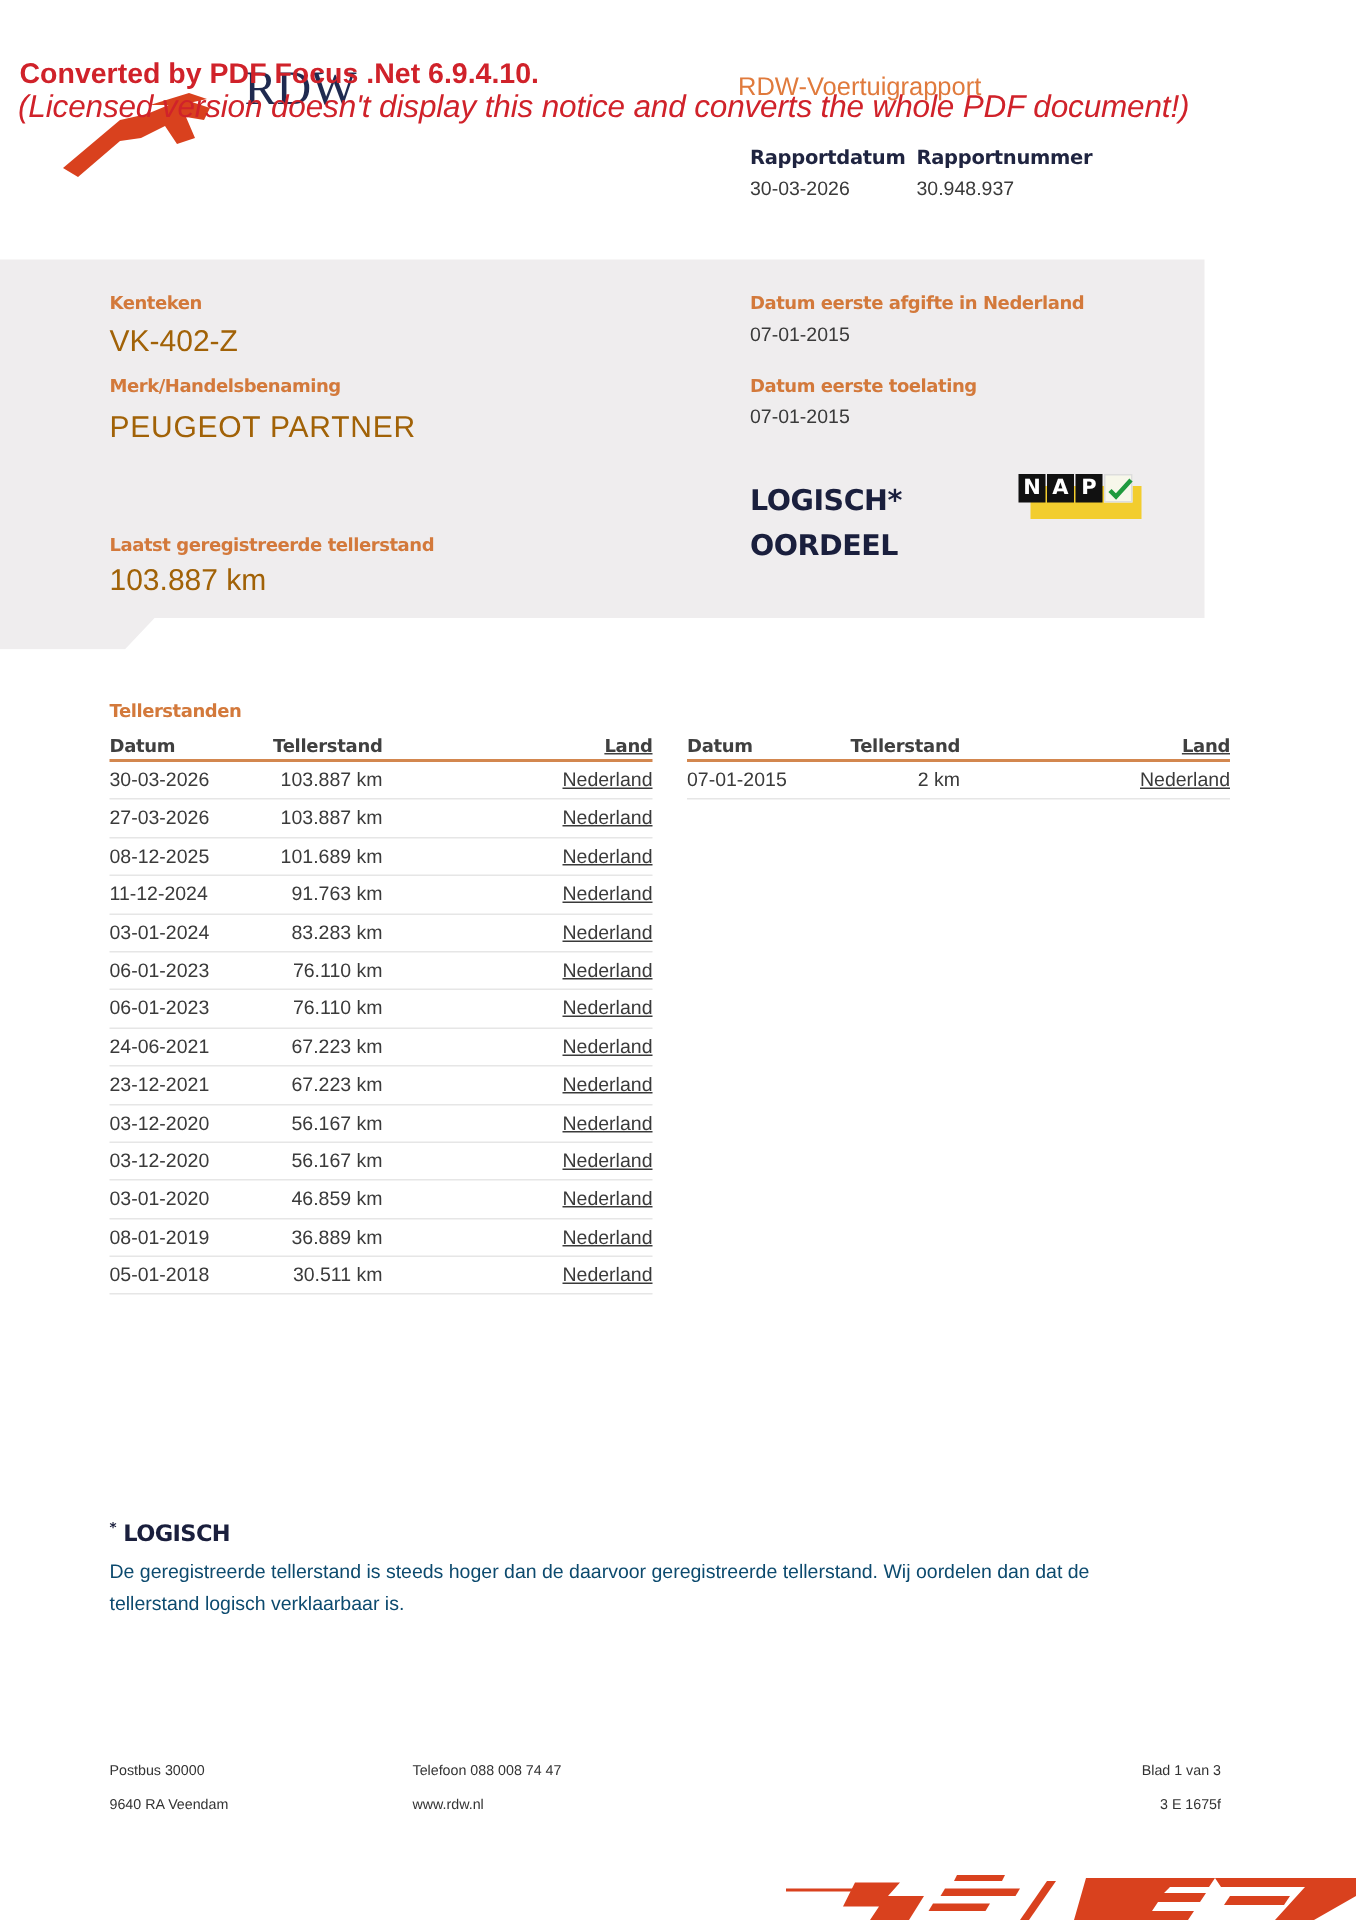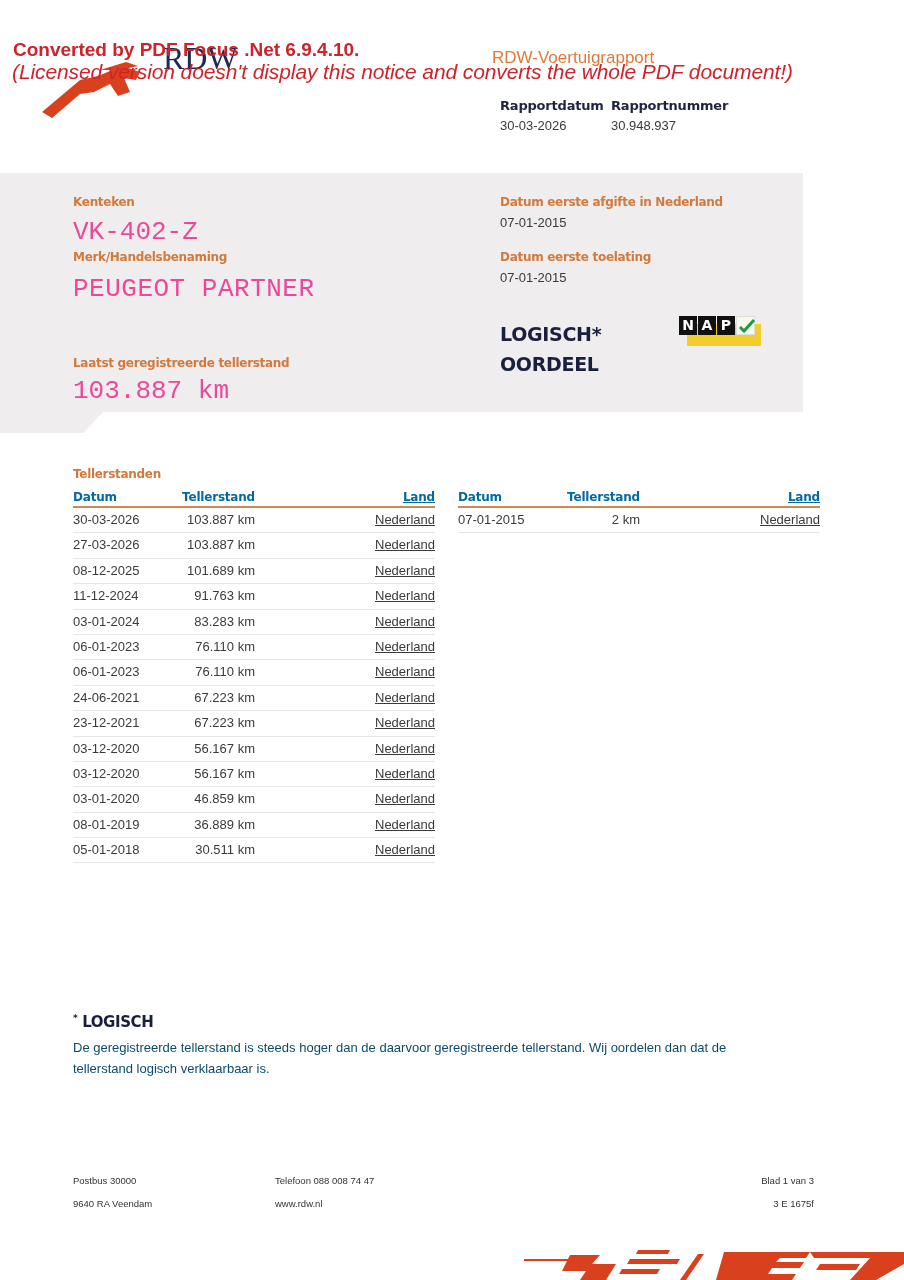--- a/index.html
+++ b/index.html
@@ -22,35 +22,35 @@
 
   .meta-label { font-size: 13px; font-weight: bold; color: #1f2440; font-family: "DejaVu Sans", sans-serif; letter-spacing: -0.2px; }
   .meta-value { font-size: 13px; color: #3a3a3a; }
 
   
   .panel { left: 0; top: 173px; width: 803px; height: 239px; background: #efedee; }
   .panel-tab { left: 0; top: 411px; width: 104px; height: 22px; background: #efedee;
                clip-path: polygon(0 0, 100% 0, 80% 100%, 0 100%); }
 
   .lbl { font-size: 12px; font-weight: bold; color: #d3793b; font-family: "DejaVu Sans", sans-serif; letter-spacing: -0.3px; white-space: nowrap; }
-  .big { font-size: 26px; color: #ec4899; font-family: Liberation Mono, monospace; white-space: nowrap; }
+  .big { font-size: 20px; color: #a16207; font-family: Liberation Sans, sans-serif; white-space: nowrap; }
   .val { font-size: 13px; color: #3a3a3a; white-space: nowrap; }
   .verdict { font-size: 19px; font-weight: bold; color: #1a1f3d; font-family: "DejaVu Sans", sans-serif; line-height: 30px; letter-spacing: -0.3px; }
 
   
   .nap { left: 679px; top: 316px; width: 82px; height: 32px; }
   .nap .shadow { position: absolute; left: 8px; top: 8px; width: 74px; height: 22px; background: #f2cd2e; }
   .nap .cell { position: absolute; top: 0; width: 18px; height: 19px; background: #111; color: #fff;
                font-size: 14px; font-weight: bold; text-align: center; line-height: 19px; font-family: "DejaVu Sans", sans-serif; }
   .nap .chk { position: absolute; left: 57px; top: 0; width: 19px; height: 19px; background: #f7f7ea; border: 1px solid #ddd; box-sizing: border-box; }
 
   
   .section-title { left: 73px; top: 467px; }
   .table { position: absolute; }
-  .thead { display: flex; height: 16px; border-bottom: 2px solid #d3874f; font-size: 12px; font-weight: bold; color: #0369a1; font-family: "DejaVu Sans", sans-serif; letter-spacing: -0.2px; }
+  .thead { display: flex; height: 16px; border-bottom: 2px solid #d3874f; font-size: 12px; font-weight: bold; color: #404040; font-family: "DejaVu Sans", sans-serif; letter-spacing: -0.2px; }
   .row { display: flex; height: 24.4px; line-height: 24px; border-bottom: 1px solid #e6e6e6; font-size: 13px; color: #3a3a3a; }
   .c-date { width: 100px; }
   .c-km { width: 82px; text-align: right; }
   .c-land { flex: 1; text-align: right; text-decoration: underline; }
   .thead .c-km { text-align: right; }
 
   
   .fn-title { left: 73px; top: 1013px; font-size: 15px; font-weight: bold; color: #1a1f3d; font-family: "DejaVu Sans", sans-serif; letter-spacing: -0.4px; }
   .fn-title sup { font-size: 9px; }
   .fn-text { left: 73px; top: 1037px; width: 700px; font-size: 13px; line-height: 21px; color: #0c4a6e; }

